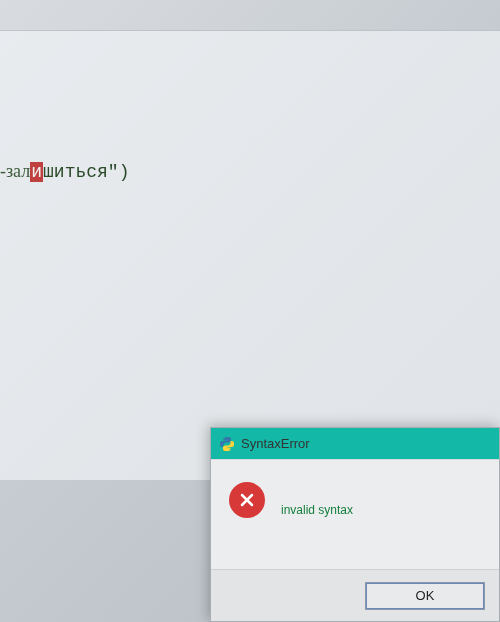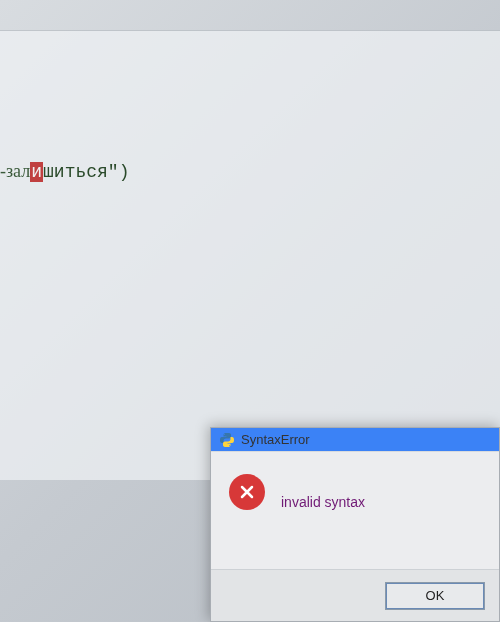--- a/index.html
+++ b/index.html
@@ -46,22 +46,22 @@
       position: absolute;
       right: 0;
       bottom: 0;
       width: 290px;
       height: 195px;
       background: #ecedef;
       border: 1px solid #a8adb3;
       box-shadow: -2px -2px 12px rgba(0,0,0,0.25);
     }
     .dialog-titlebar {
-      height: 24px;
-      background: #3b82f6;
+      height: 32px;
+      background: #14b8a6;
       border-bottom: 1px solid #d8dbde;
       display: flex;
       align-items: center;
       padding: 0 8px;
       gap: 6px;
     }
     .python-icon {
       width: 16px;
       height: 16px;
       position: relative;
@@ -89,39 +89,39 @@
       display: flex;
       align-items: center;
       justify-content: center;
       flex-shrink: 0;
     }
     .error-icon svg {
       width: 20px;
       height: 20px;
     }
     .dialog-message {
-      font-size: 14px;
-      color: #701a75;
+      font-size: 12px;
+      color: #15803d;
       margin-top: 19px;
     }
     .dialog-buttons {
       position: absolute;
       bottom: 0;
       left: 0;
       right: 0;
       height: 52px;
       background: #e2e4e6;
       border-top: 1px solid #cdd1d5;
       display: flex;
       align-items: center;
       justify-content: flex-end;
       padding: 0 14px;
     }
     .ok-button {
-      width: 100px;
+      width: 120px;
       height: 28px;
       background: #e8eaec;
       border: 1px solid #8a9aaa;
       font-size: 13px;
       color: #222;
       cursor: pointer;
       outline: 1px solid #6a8ab5;
       outline-offset: -2px;
     }
   </style>

